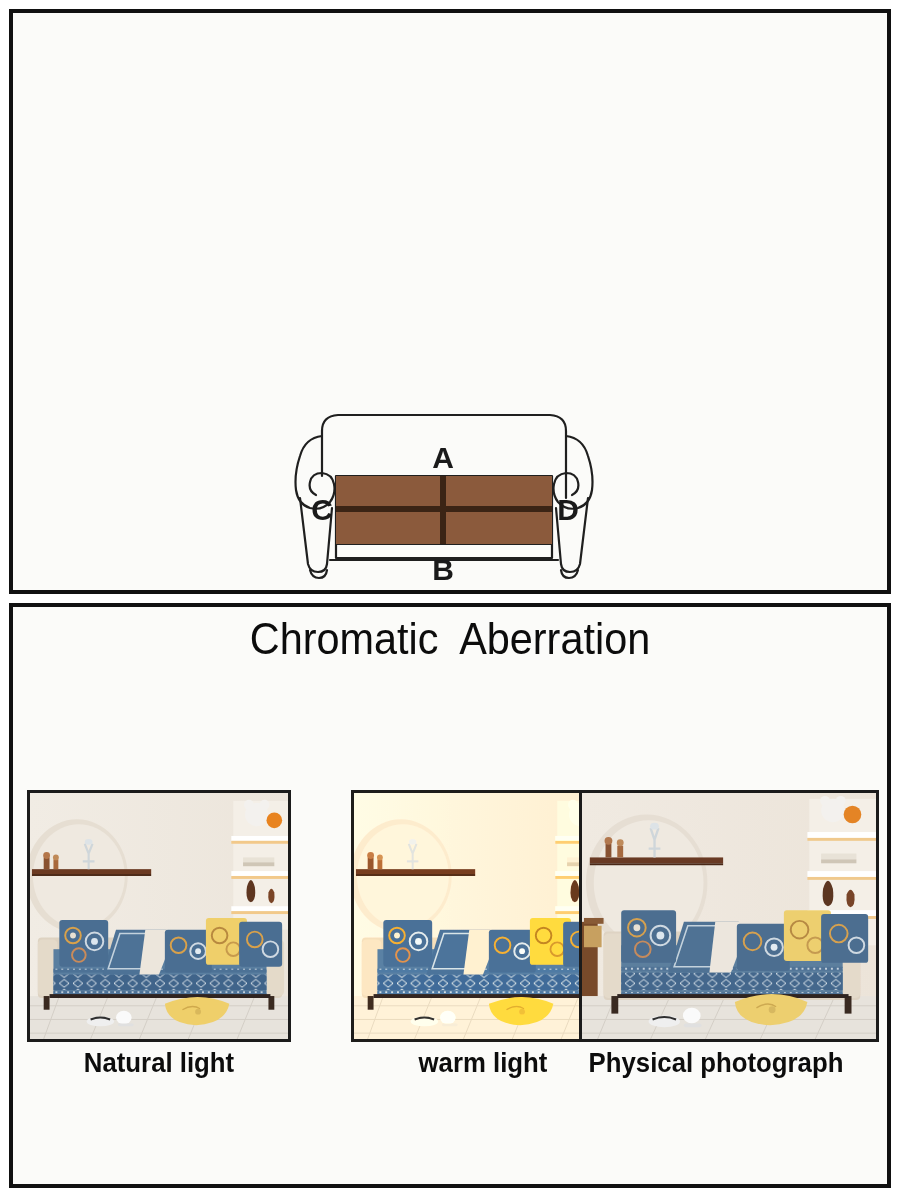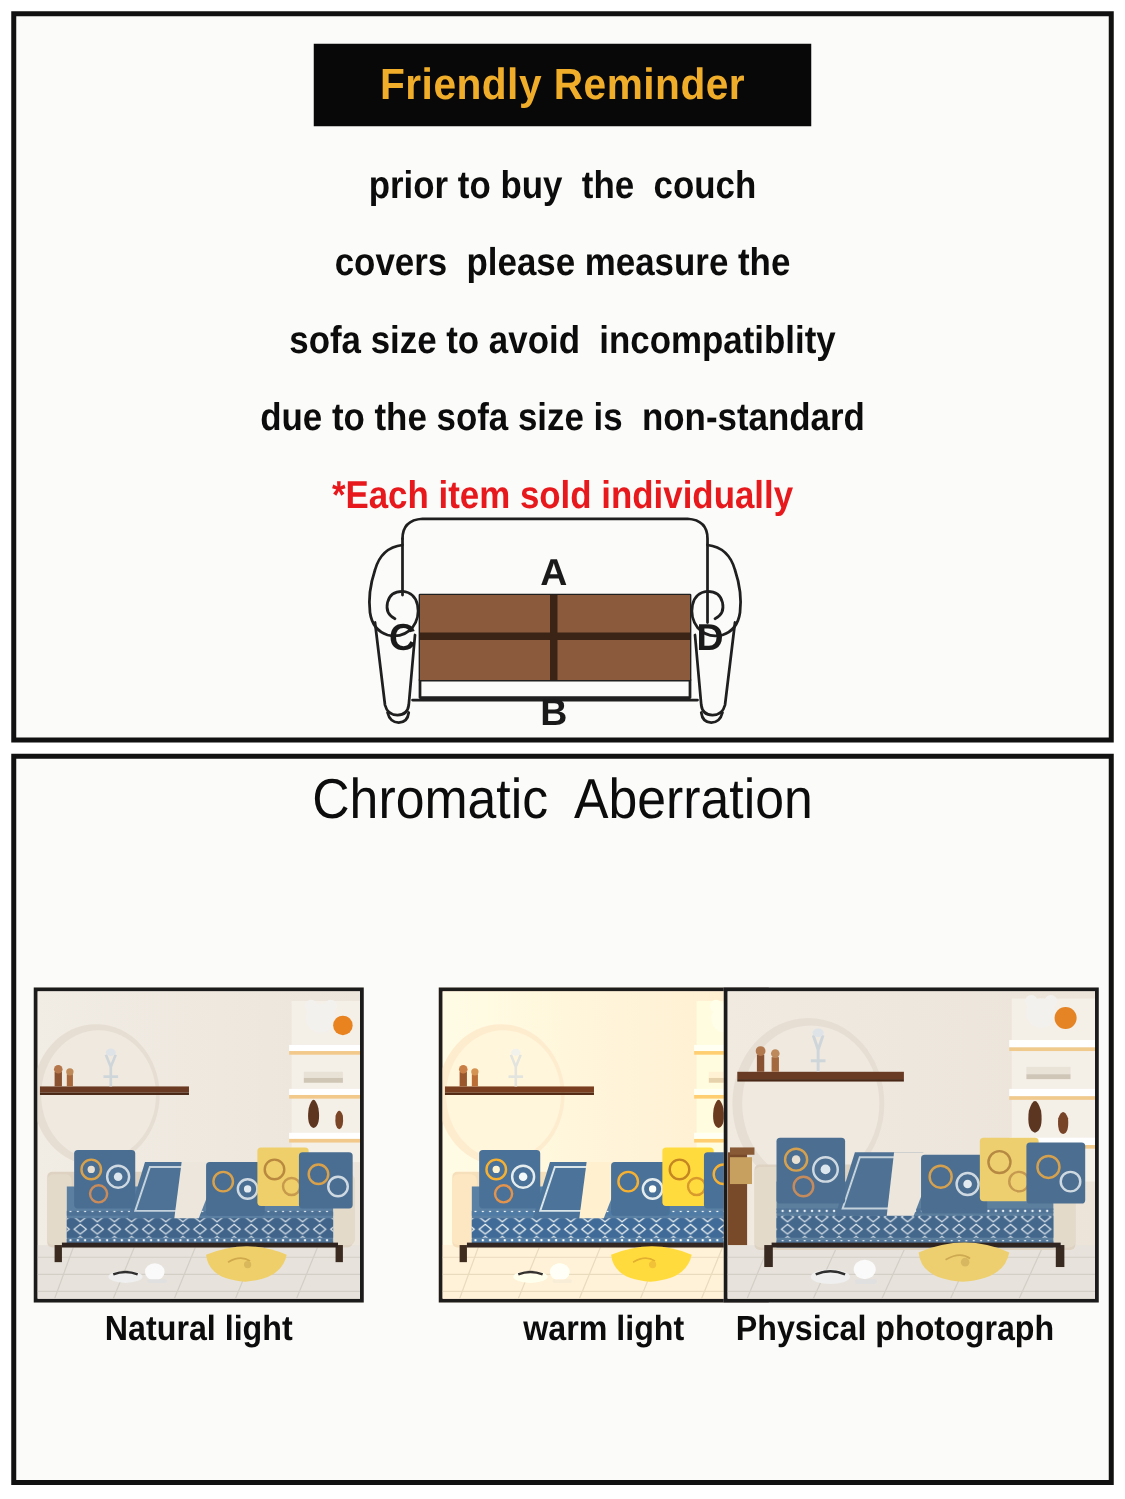--- a/index.html
+++ b/index.html
@@ -164,31 +164,21 @@
 
   .tint-natural { filter: none; }
   .tint-warm { filter: saturate(1.35) sepia(0.18) brightness(1.03); }
   .tint-physical { filter: saturate(0.95) brightness(1.0); }
 </style>
 </head>
 <body>
 
 <div class="panel" id="panel-reminder">
 
-  <div class="reminder-banner">
-    <span class="reminder-banner-text">Friendly Reminder</span>
-  </div>
-
-  <div class="reminder-lines">
-    <span class="reminder-line">prior to buy  the  couch</span>
-    <span class="reminder-line">covers  please measure the</span>
-    <span class="reminder-line">sofa size to avoid  incompatiblity</span>
-    <span class="reminder-line">due to the sofa size is  non-standard</span>
-    <span class="reminder-line accent">*Each item sold individually</span>
-  </div>
+
 
   <div class="sofa-diagram">
     <svg viewBox="0 0 400 185" xmlns="http://www.w3.org/2000/svg">
       <g fill="none" stroke="#1f1f1f" stroke-width="2.2" stroke-linejoin="round" stroke-linecap="round">
 
         <path d="M72 33 Q72 18 88 17 L300 17 Q316 18 316 33 L316 100"></path>
         <path d="M72 33 L72 78"></path>
 
         <path d="M86 78 L302 78 L302 146 L86 146 Z"></path>
 

